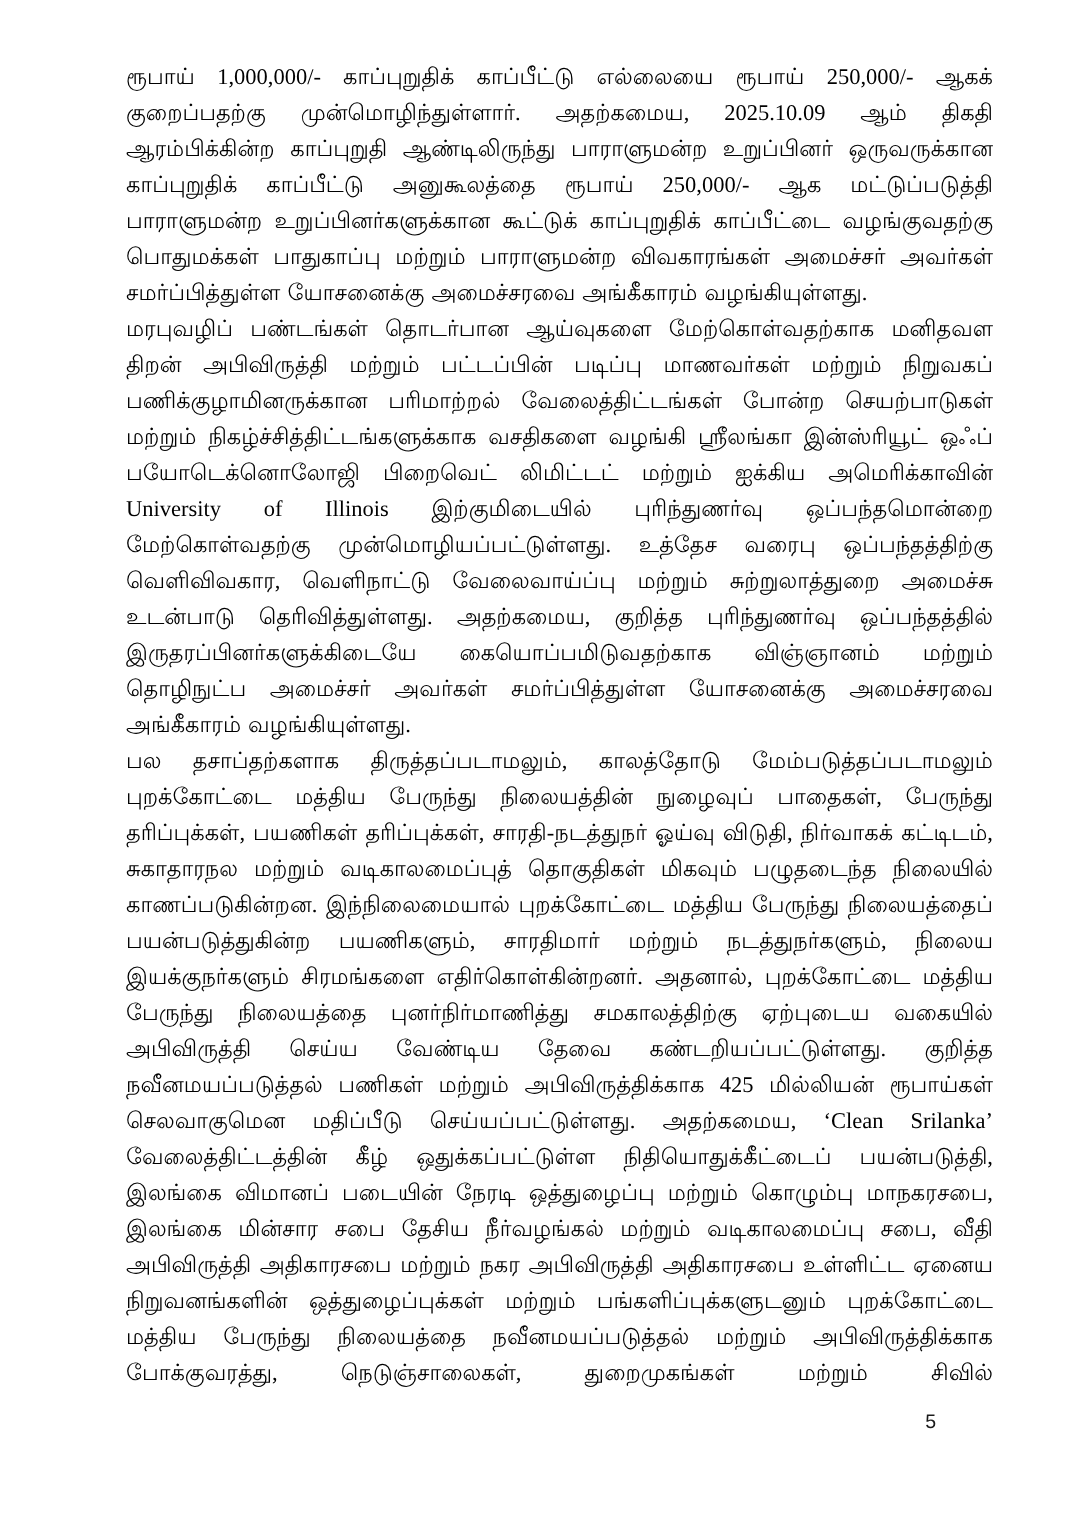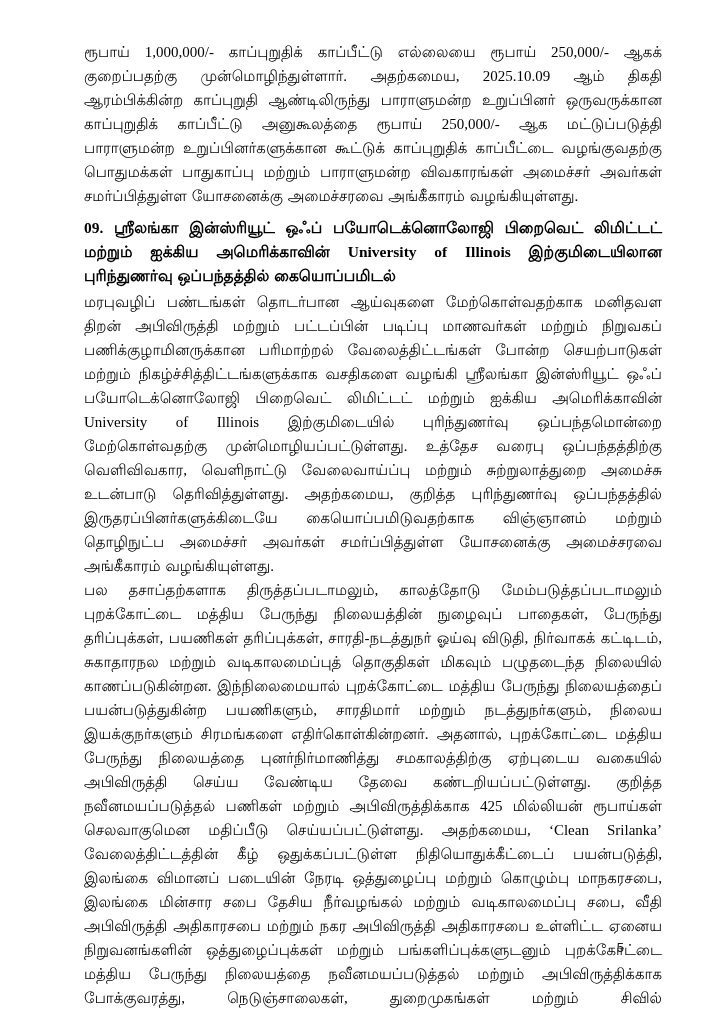--- a/index.html
+++ b/index.html
@@ -52,21 +52,20 @@
   }
 </style>
 </head>
 <body>
 
 <div class="page">
   <main class="content">
 
     <p class="para">ரூபாய் 1,000,000/- காப்புறுதிக் காப்பீட்டு எல்லையை ரூபாய் 250,000/- ஆகக் குறைப்பதற்கு முன்மொழிந்துள்ளார். அதற்கமைய, 2025.10.09 ஆம் திகதி ஆரம்பிக்கின்ற காப்புறுதி ஆண்டிலிருந்து பாராளுமன்ற உறுப்பினர் ஒருவருக்கான காப்புறுதிக் காப்பீட்டு அனுகூலத்தை ரூபாய் 250,000/- ஆக மட்டுப்படுத்தி பாராளுமன்ற உறுப்பினர்களுக்கான கூட்டுக் காப்புறுதிக் காப்பீட்டை வழங்குவதற்கு பொதுமக்கள் பாதுகாப்பு மற்றும் பாராளுமன்ற விவகாரங்கள் அமைச்சர் அவர்கள் சமர்ப்பித்துள்ள யோசனைக்கு அமைச்சரவை அங்கீகாரம் வழங்கியுள்ளது.</p>
 
-    <h2 class="heading">09. ஸ்ரீலங்கா இன்ஸ்ரியூட் ஒஃப் பயோடெக்னொலோஜி பிறைவெட் லிமிட்டட் மற்றும் ஐக்கிய அமெரிக்காவின் University of Illinois இற்குமிடையிலான புரிந்துணர்வு ஒப்பந்தத்தில் கையொப்பமிடல்</h2>
 
     <p class="para">மரபுவழிப் பண்டங்கள் தொடர்பான ஆய்வுகளை மேற்கொள்வதற்காக மனிதவள திறன் அபிவிருத்தி மற்றும் பட்டப்பின் படிப்பு மாணவர்கள் மற்றும் நிறுவகப் பணிக்குழாமினருக்கான பரிமாற்றல் வேலைத்திட்டங்கள் போன்ற செயற்பாடுகள் மற்றும் நிகழ்ச்சித்திட்டங்களுக்காக வசதிகளை வழங்கி ஸ்ரீலங்கா இன்ஸ்ரியூட் ஒஃப் பயோடெக்னொலோஜி பிறைவெட் லிமிட்டட் மற்றும் ஐக்கிய அமெரிக்காவின் University of Illinois இற்குமிடையில் புரிந்துணர்வு ஒப்பந்தமொன்றை மேற்கொள்வதற்கு முன்மொழியப்பட்டுள்ளது. உத்தேச வரைபு ஒப்பந்தத்திற்கு வெளிவிவகார, வெளிநாட்டு வேலைவாய்ப்பு மற்றும் சுற்றுலாத்துறை அமைச்சு உடன்பாடு தெரிவித்துள்ளது. அதற்கமைய, குறித்த புரிந்துணர்வு ஒப்பந்தத்தில் இருதரப்பினர்களுக்கிடையே கையொப்பமிடுவதற்காக விஞ்ஞானம் மற்றும் தொழிநுட்ப அமைச்சர் அவர்கள் சமர்ப்பித்துள்ள யோசனைக்கு அமைச்சரவை அங்கீகாரம் வழங்கியுள்ளது.</p>
 
 
     <p class="para para-continued">பல தசாப்தற்களாக திருத்தப்படாமலும், காலத்தோடு மேம்படுத்தப்படாமலும் புறக்கோட்டை மத்திய பேருந்து நிலையத்தின் நுழைவுப் பாதைகள், பேருந்து தரிப்புக்கள், பயணிகள் தரிப்புக்கள், சாரதி-நடத்துநர் ஓய்வு விடுதி, நிர்வாகக் கட்டிடம், சுகாதாரநல மற்றும் வடிகாலமைப்புத் தொகுதிகள் மிகவும் பழுதடைந்த நிலையில் காணப்படுகின்றன. இந்நிலைமையால் புறக்கோட்டை மத்திய பேருந்து நிலையத்தைப் பயன்படுத்துகின்ற பயணிகளும், சாரதிமார் மற்றும் நடத்துநர்களும், நிலைய இயக்குநர்களும் சிரமங்களை எதிர்கொள்கின்றனர். அதனால், புறக்கோட்டை மத்திய பேருந்து நிலையத்தை புனர்நிர்மாணித்து சமகாலத்திற்கு ஏற்புடைய வகையில் அபிவிருத்தி செய்ய வேண்டிய தேவை கண்டறியப்பட்டுள்ளது. குறித்த நவீனமயப்படுத்தல் பணிகள் மற்றும் அபிவிருத்திக்காக 425 மில்லியன் ரூபாய்கள் செலவாகுமென மதிப்பீடு செய்யப்பட்டுள்ளது. அதற்கமைய, ‘Clean Srilanka’ வேலைத்திட்டத்தின் கீழ் ஒதுக்கப்பட்டுள்ள நிதியொதுக்கீட்டைப் பயன்படுத்தி, இலங்கை விமானப் படையின் நேரடி ஒத்துழைப்பு மற்றும் கொழும்பு மாநகரசபை, இலங்கை மின்சார சபை தேசிய நீர்வழங்கல் மற்றும் வடிகாலமைப்பு சபை, வீதி அபிவிருத்தி அதிகாரசபை மற்றும் நகர அபிவிருத்தி அதிகாரசபை உள்ளிட்ட ஏனைய நிறுவனங்களின் ஒத்துழைப்புக்கள் மற்றும் பங்களிப்புக்களுடனும் புறக்கோட்டை மத்திய பேருந்து நிலையத்தை நவீனமயப்படுத்தல் மற்றும் அபிவிருத்திக்காக போக்குவரத்து, நெடுஞ்சாலைகள், துறைமுகங்கள் மற்றும் சிவில்</p>
 
   </main>
 
   <footer class="page-number">5</footer>
 </div>

